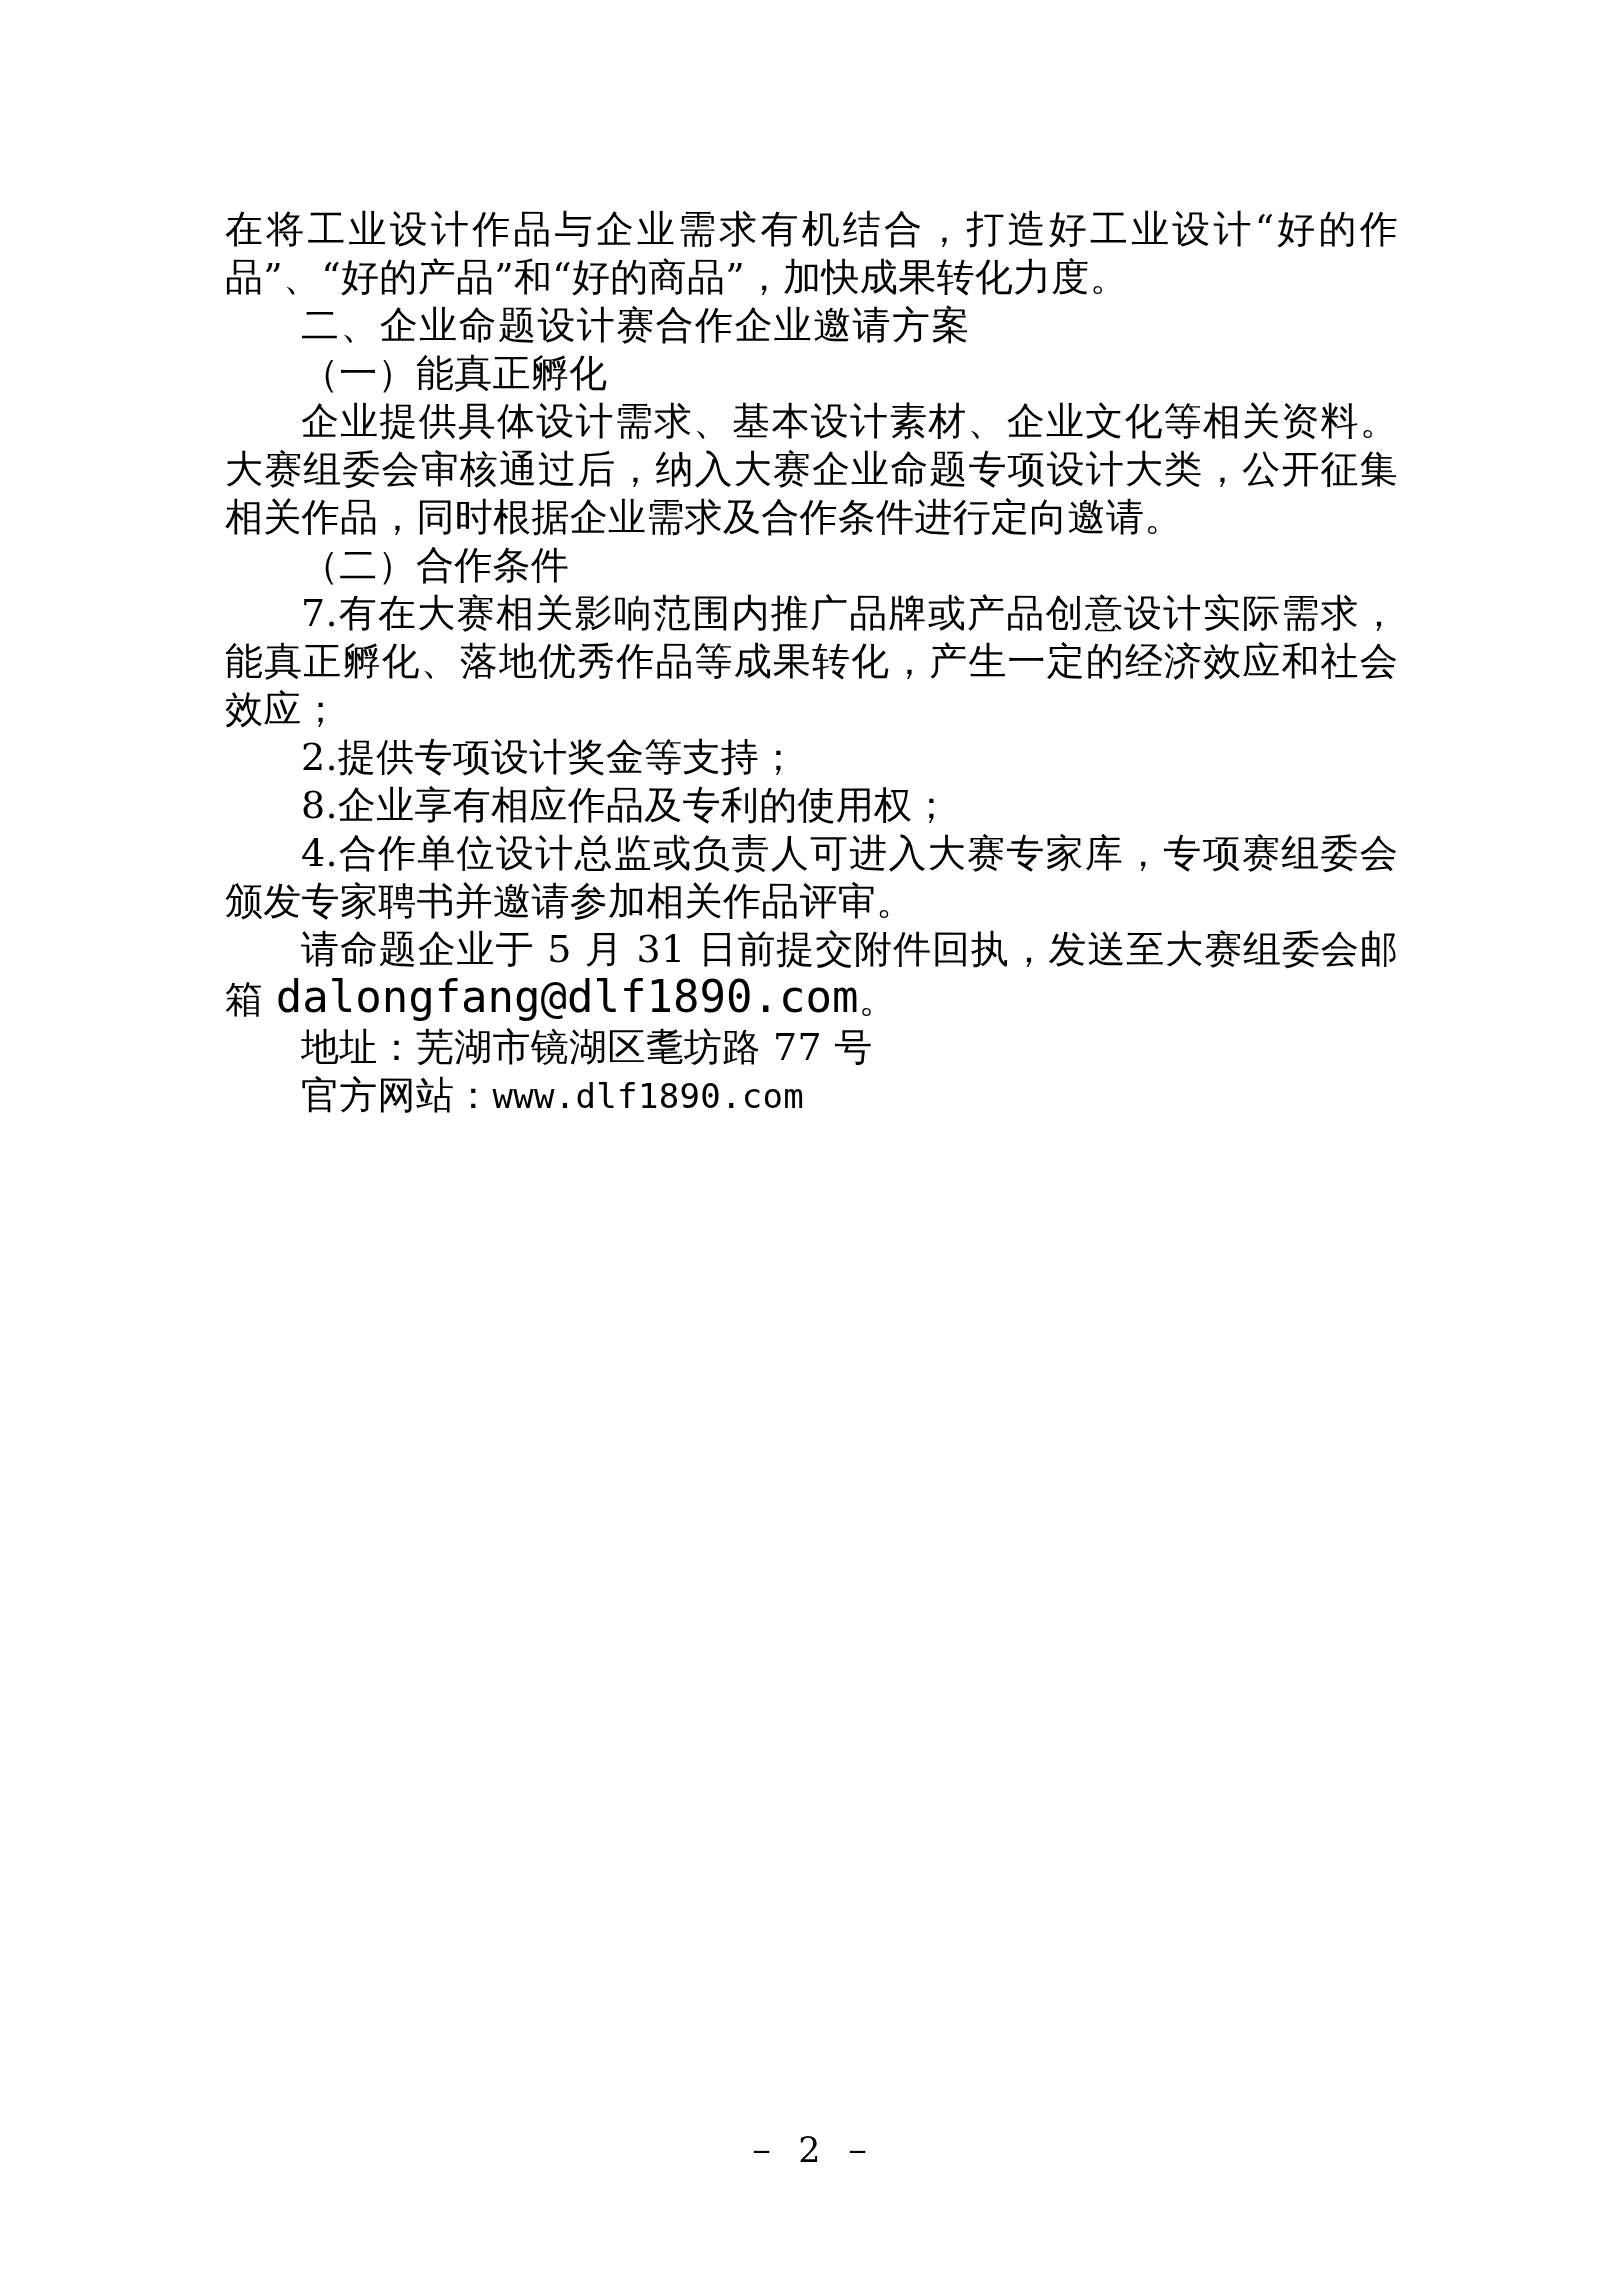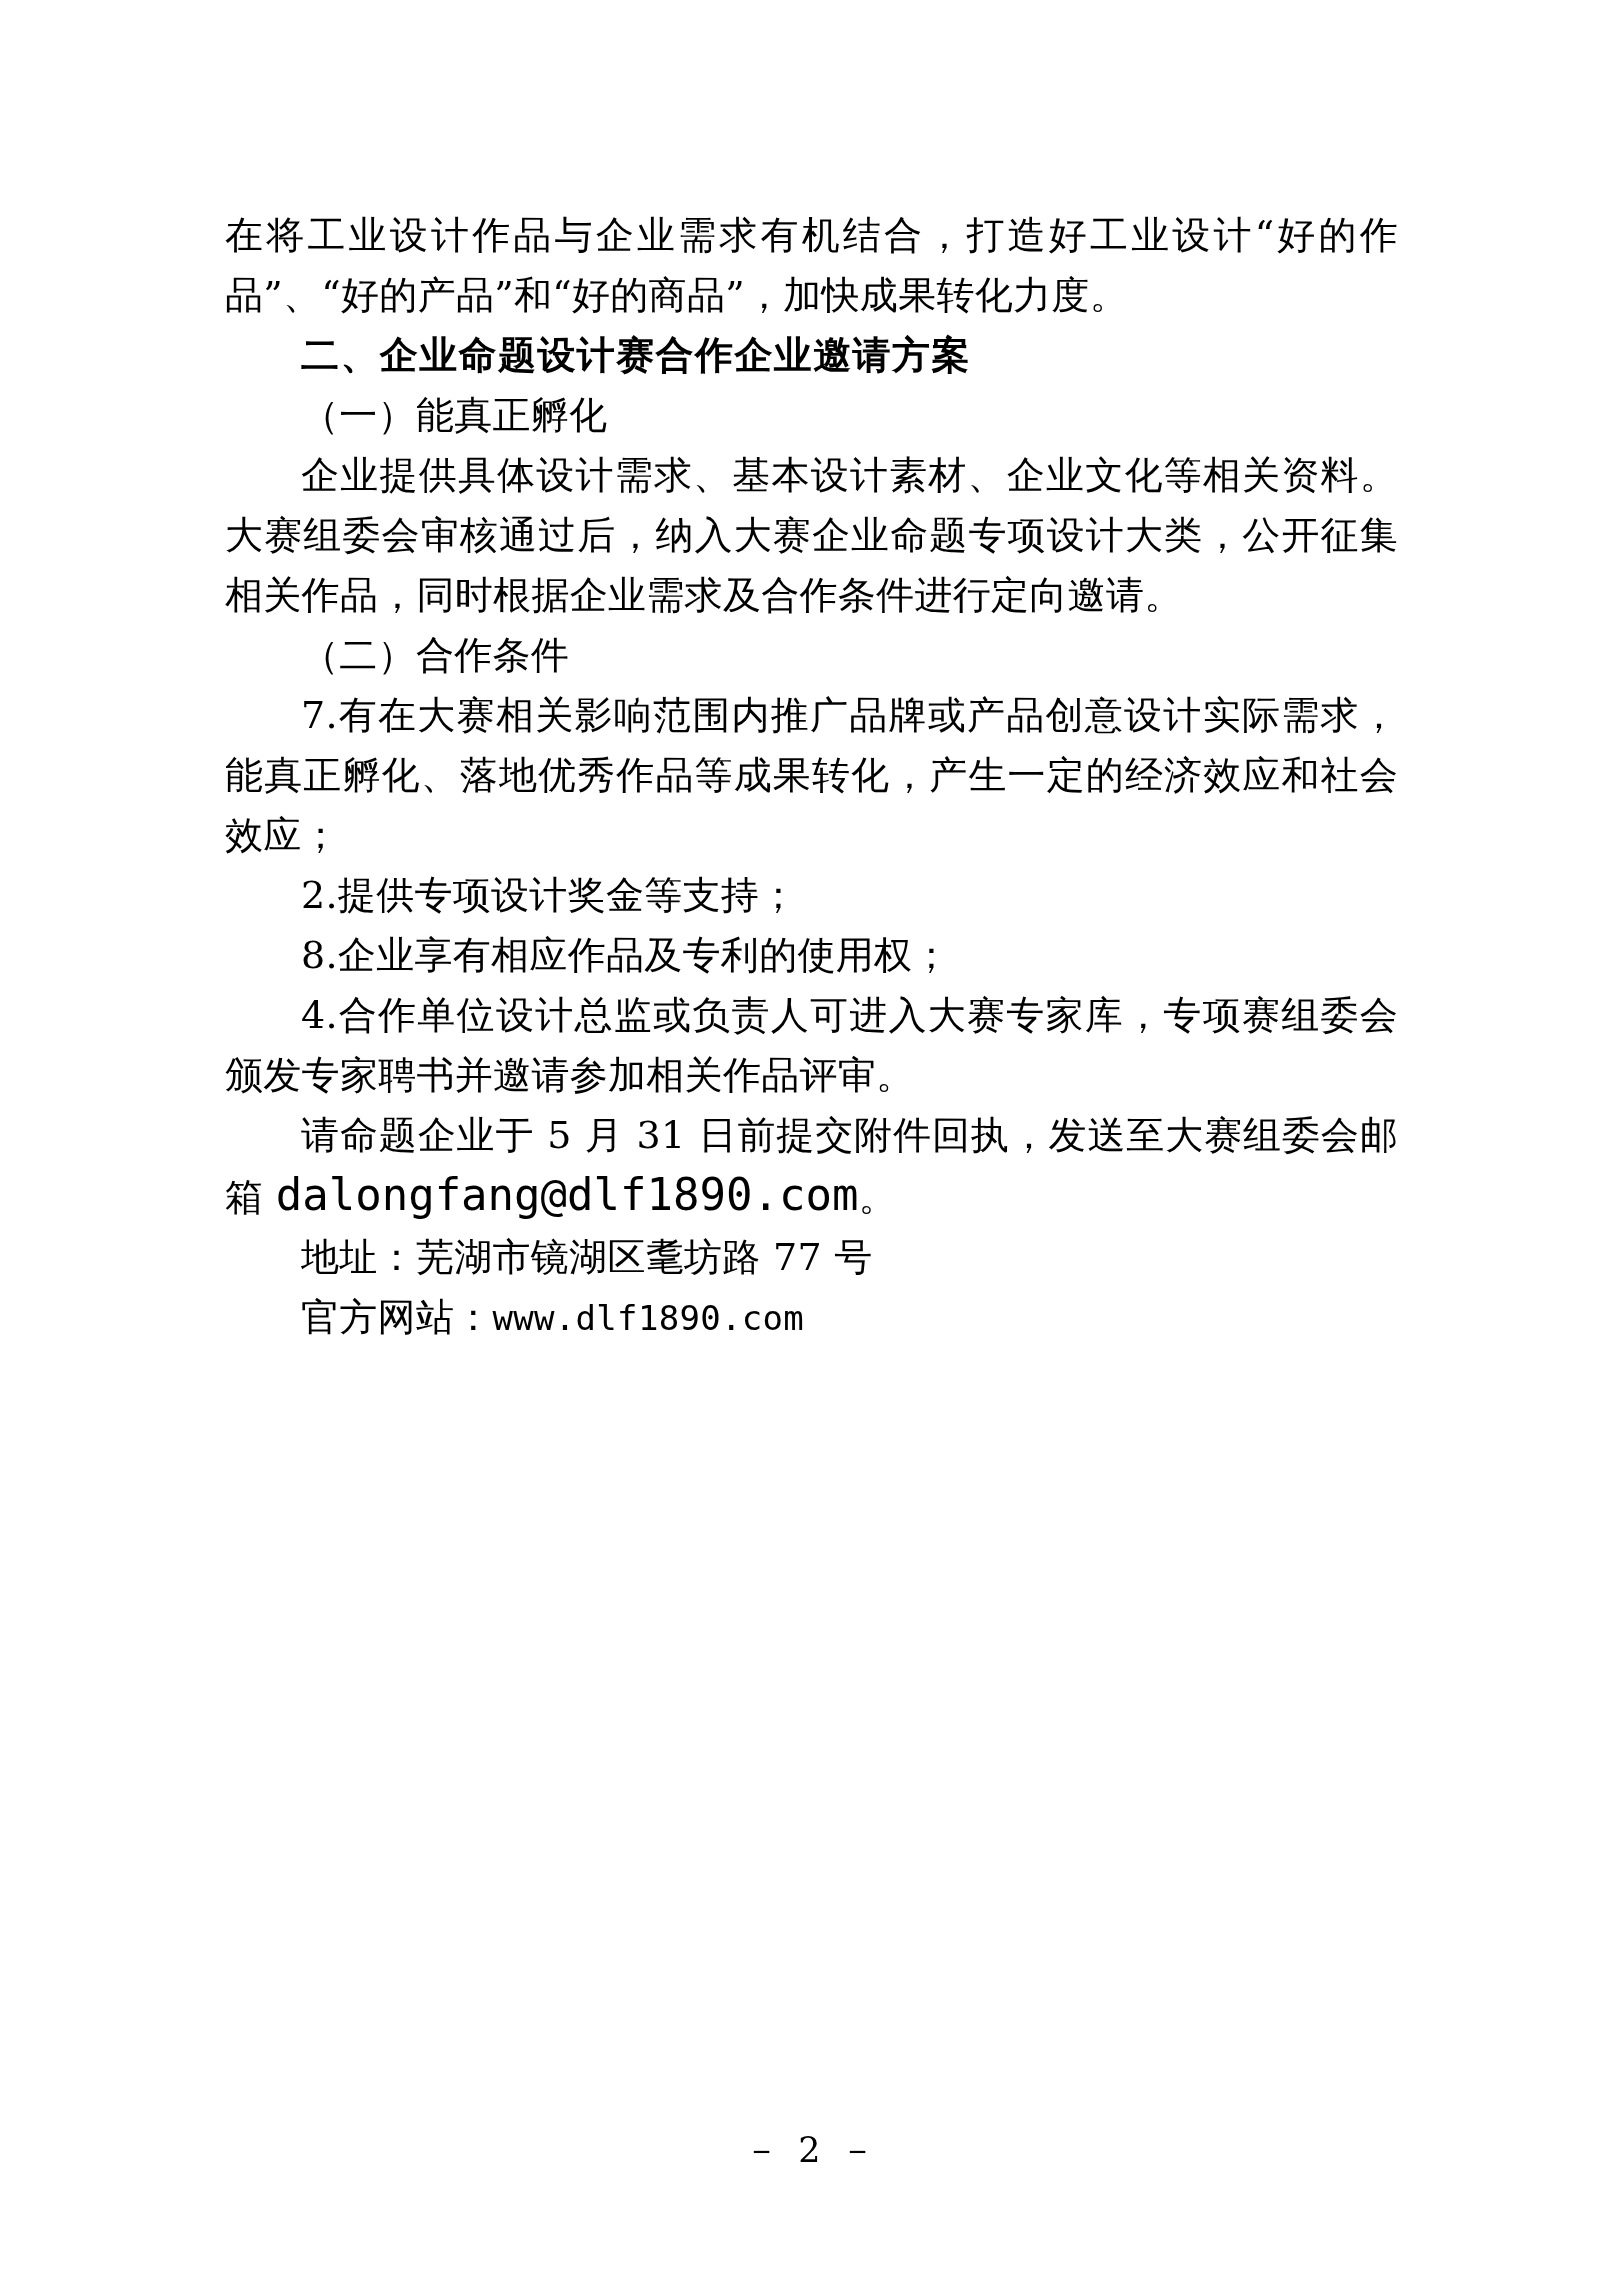--- a/index.html
+++ b/index.html
@@ -19,38 +19,38 @@
     position: absolute;
     left: 0;
     top: 0;
     width: 1623px;
     height: 2295px;
     box-sizing: border-box;
     padding: 205px 225px 0 225px;
   }
   .doc-body {
     font-size: 38px;
-    line-height: 60px;
+    line-height: 48px;
     letter-spacing: 0.3px;
     text-align: justify;
     text-justify: inter-ideograph;
   }
   p {
     margin: 0;
     padding: 0;
   }
   .para {
     text-indent: 76px;
   }
   .para-noindent {
     text-indent: 0;
   }
   .heading {
     text-indent: 76px;
-    font-weight: bold;
+    font-weight: normal;
     letter-spacing: 1.4px;
   }
   .subheading {
     text-indent: 76px;
   }
   .mono {
     font-family: "DejaVu Sans Mono", "Liberation Mono", monospace;
     font-size: 44px;
     letter-spacing: 0px;
   }

